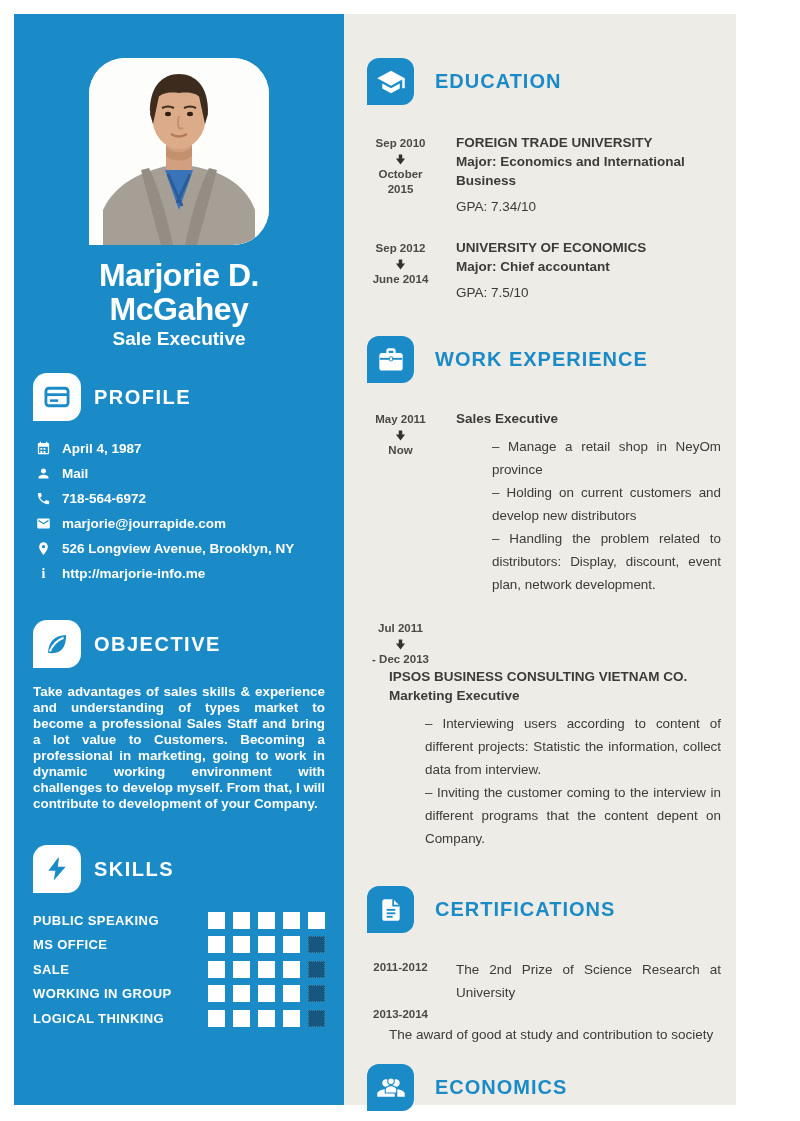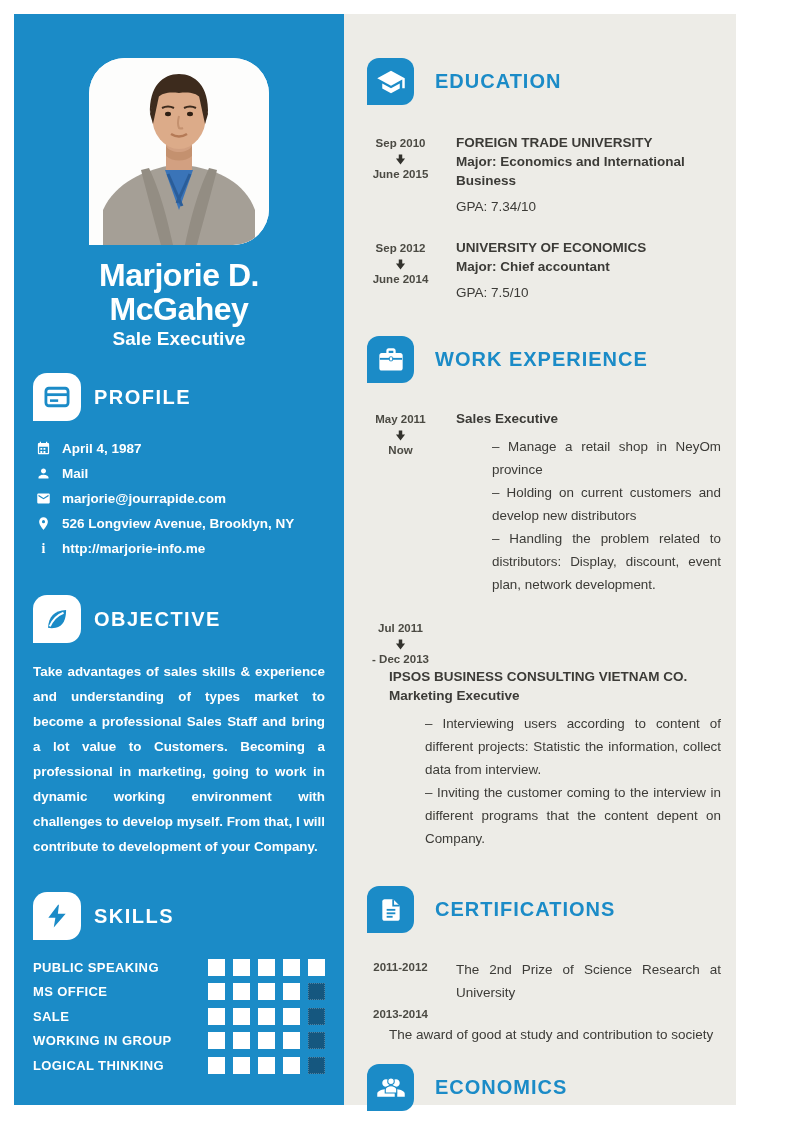--- a/index.html
+++ b/index.html
@@ -18,21 +18,21 @@
 
   .s-head{display:flex;align-items:center;margin-top:23px;}
   .tile-w{width:48px;height:48px;background:#fff;border-radius:14px 14px 14px 0;
           display:flex;align-items:center;justify-content:center;flex:none;}
   .s-title{margin-left:13px;font-size:20px;font-weight:bold;letter-spacing:1.5px;}
 
   .plist{list-style:none;margin:15px 0 0;padding:0 0 0 2px;}
   .plist li{display:flex;align-items:center;height:25px;font-size:13.5px;font-weight:bold;}
   .pic{width:16px;height:16px;margin-right:11px;display:flex;align-items:center;justify-content:center;flex:none;}
 
-  .objective-text{margin:16px 0 0;font-size:13.4px;font-weight:bold;line-height:25px;
+  .objective-text{margin:16px 0 0;font-size:13.4px;font-weight:bold;line-height:16px;
                   text-align:justify;}
 
   .skills-list{margin-top:15px;}
   .skill{display:flex;align-items:center;height:24.5px;}
   .sl{font-size:13px;font-weight:bold;letter-spacing:0.4px;}
   .sq{margin-left:auto;display:flex;gap:8px;}
   .cell{width:17px;height:17px;display:block;}
   .cell.on{background:#ffffff;}
   .cell.off{background:#15577f;outline:1px dotted rgba(255,255,255,0.25);outline-offset:-1px;}
 
@@ -118,20 +118,28 @@
         <span class="pic">
           <svg width="15" height="15" viewBox="0 0 24 24" fill="#fff">
               <path d="M12 12c2.21 0 4-1.79 4-4s-1.79-4-4-4-4 1.79-4 4 1.79 4 4 4zm0 2c-2.67 0-8 1.34-8 4v2h16v-2c0-2.66-5.33-4-8-4z"></path>
             </svg>
         </span>
         <span>Mail</span>
       </li>
       <li>
         <span class="pic">
           <svg width="15" height="15" viewBox="0 0 24 24" fill="#fff">
+              <path d="M6.62 10.79c1.44 2.83 3.76 5.14 6.59 6.59l2.2-2.21c.27-.27.67-.36 1.02-.24 1.12.37 2.33.57 3.57.57.55 0 1 .45 1 1V20c0 .55-.45 1-1 1-9.39 0-17-7.61-17-17 0-.55.45-1 1-1h3.5c.55 0 1 .45 1 1 0 1.25.2 2.45.57 3.57.11.35.03.74-.25 1.02l-2.2 2.2z"></path>
+            </svg>
+        </span>
+        <span>718-564-6972</span>
+      </li>
+      <li>
+        <span class="pic">
+          <svg width="15" height="15" viewBox="0 0 24 24" fill="#fff">
               <path d="M20 4H4c-1.1 0-2 .9-2 2v12c0 1.1.9 2 2 2h16c1.1 0 2-.9 2-2V6c0-1.1-.9-2-2-2zm0 4.24-8 5-8-5V6l8 5 8-5v2.24z"></path>
             </svg>
         </span>
         <span>marjorie@jourrapide.com</span>
       </li>
       <li>
         <span class="pic">
           <svg width="15" height="15" viewBox="0 0 24 24" fill="#fff">
               <path d="M12 2C8.13 2 5 5.13 5 9c0 5.25 7 13 7 13s7-7.75 7-13c0-3.87-3.13-7-7-7zm0 9.5A2.5 2.5 0 1 1 12 6.5a2.5 2.5 0 0 1 0 5z"></path>
             </svg>
@@ -236,21 +244,21 @@
       </div>
       <div class="m-title">EDUCATION</div>
     </div>
 
     <div class="entry mt28">
       <div class="dates">
         <span>Sep 2010</span>
         <svg class="arr" width="11" height="11" viewBox="0 0 12 12">
             <path d="M4.1 0.5h3.8v4.3H11L6 11.5 1 4.8h3.1z" fill="#33322d"></path>
           </svg>
-        <span>June 2015</span>
+        <span>October 2015</span>
       </div>
       <div class="econtent">
         <div class="org">FOREIGN TRADE UNIVERSITY</div>
         <div class="sub">Major: Economics and International Business</div>
         <div class="gpa">GPA: 7.34/10</div>
       </div>
     </div>
 
     <div class="entry mt24">
       <div class="dates">

